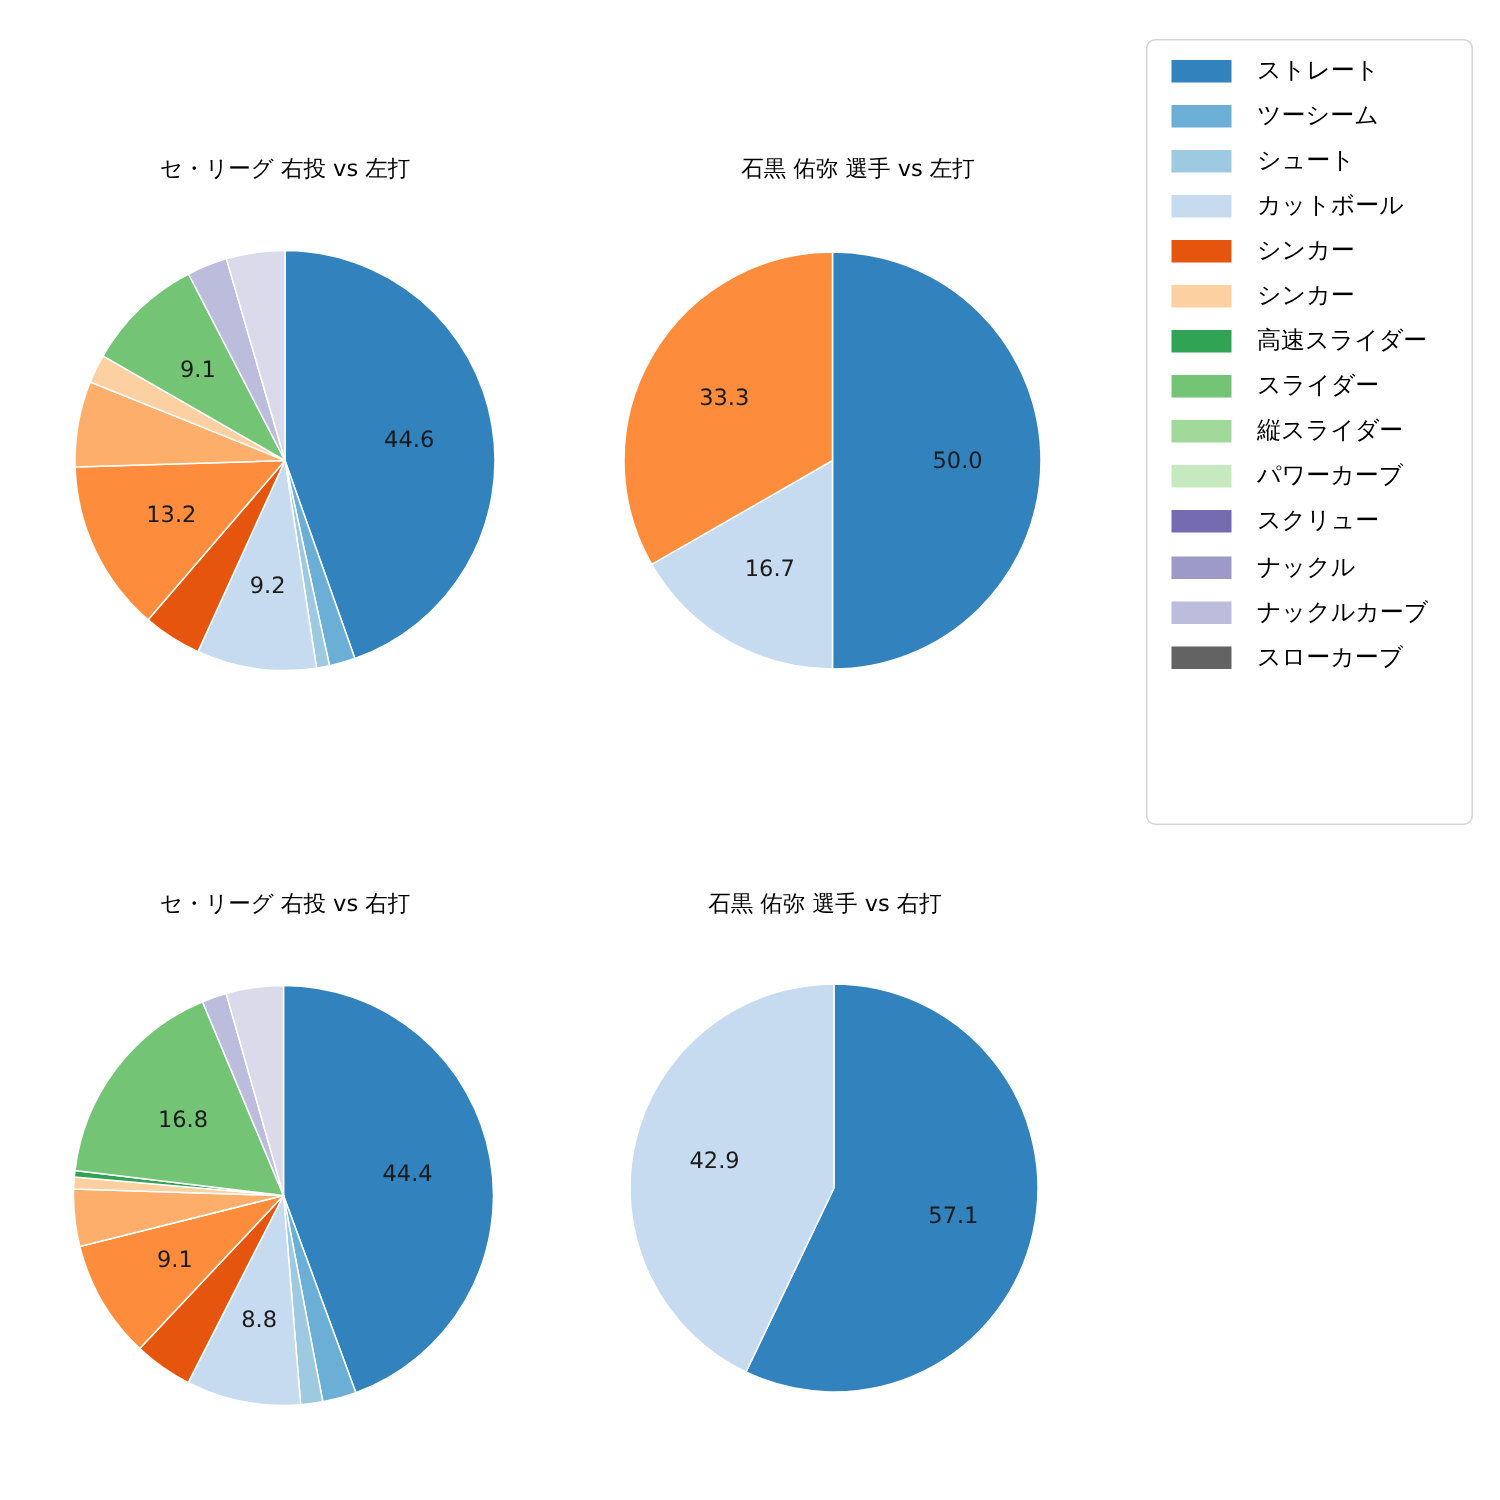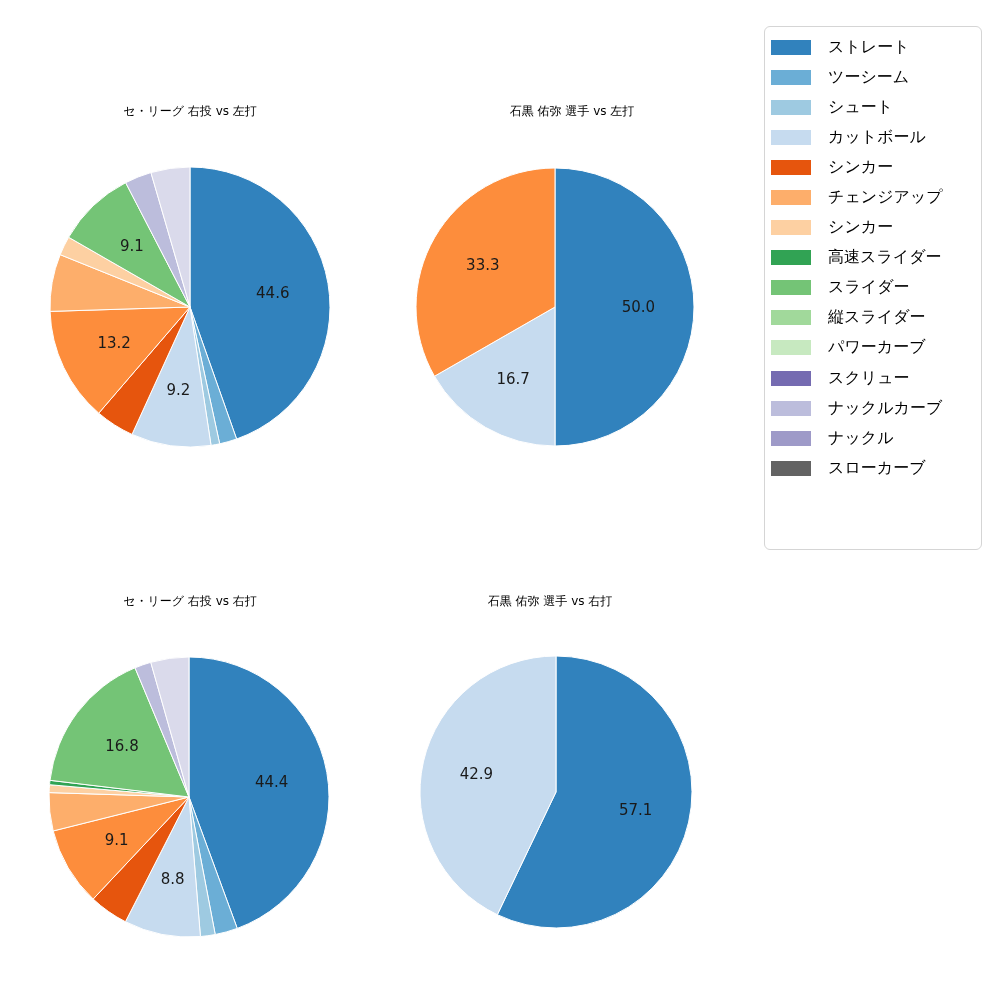--- a/index.html
+++ b/index.html
@@ -3,36 +3,36 @@
 <meta charset="utf-8">
 <style>
   html,body{margin:0;padding:0;}
   body{
     width:1000px;height:1000px;position:relative;background:#ffffff;
     font-family:"DejaVu Sans","Liberation Sans",sans-serif;
     overflow:hidden;
   }
   .chart-title{
     position:absolute;transform:translateX(-50%);
-    font-size:12px;color:#000;white-space:nowrap;
+    font-size:15px;color:#000;white-space:nowrap;
   }
   #title-0{left:190px;top:103px;}
   #title-1{left:572px;top:103px;}
   #title-2{left:190px;top:593px;}
   #title-3{left:550px;top:593px;}
   svg.pie{position:absolute;}
   .pct-label{
     font-size:15px;fill:#1a1a1a;
     font-family:"DejaVu Sans","Liberation Sans",sans-serif;
   }
   .legend{
     position:absolute;left:764px;top:26px;width:218px;height:524px;
     box-sizing:border-box;background:#ffffff;
     border:1px solid #d5d5d5;border-radius:6px;
-    padding:5px 6px;
+    padding:5px 16px;
   }
   .legend-row{height:30.1px;display:flex;align-items:center;}
   .swatch{width:40px;height:15px;margin-right:17px;flex:none;}
   .legend-label{font-size:16px;color:#000;white-space:nowrap;}
 </style>
 </head>
 <body>
 
 <div>
   <div class="chart-title" id="title-0">セ・リーグ 右投 vs 左打</div>
@@ -114,24 +114,20 @@
     </div>
     <div class="legend-row">
       <span class="swatch" style="background: rgb(198, 219, 239);"></span>
       <span class="legend-label">カットボール</span>
     </div>
     <div class="legend-row">
       <span class="swatch" style="background: rgb(230, 85, 13);"></span>
       <span class="legend-label">シンカー</span>
     </div>
     <div class="legend-row">
-      <span class="swatch" style="background: rgb(253, 174, 107);"></span>
-      <span class="legend-label">チェンジアップ</span>
-    </div>
-    <div class="legend-row">
       <span class="swatch" style="background: rgb(253, 208, 162);"></span>
       <span class="legend-label">シンカー</span>
     </div>
     <div class="legend-row">
       <span class="swatch" style="background: rgb(49, 163, 84);"></span>
       <span class="legend-label">高速スライダー</span>
     </div>
     <div class="legend-row">
       <span class="swatch" style="background: rgb(116, 196, 118);"></span>
       <span class="legend-label">スライダー</span>
@@ -142,24 +138,24 @@
     </div>
     <div class="legend-row">
       <span class="swatch" style="background: rgb(199, 233, 192);"></span>
       <span class="legend-label">パワーカーブ</span>
     </div>
     <div class="legend-row">
       <span class="swatch" style="background: rgb(117, 107, 177);"></span>
       <span class="legend-label">スクリュー</span>
     </div>
     <div class="legend-row">
+      <span class="swatch" style="background: rgb(158, 154, 200);"></span>
+      <span class="legend-label">ナックル</span>
+    </div>
+    <div class="legend-row">
       <span class="swatch" style="background: rgb(188, 189, 220);"></span>
       <span class="legend-label">ナックルカーブ</span>
-    </div>
-    <div class="legend-row">
-      <span class="swatch" style="background: rgb(158, 154, 200);"></span>
-      <span class="legend-label">ナックル</span>
     </div>
     <div class="legend-row">
       <span class="swatch" style="background: rgb(99, 99, 99);"></span>
       <span class="legend-label">スローカーブ</span>
     </div>
   </div>
 
 </body></html>

